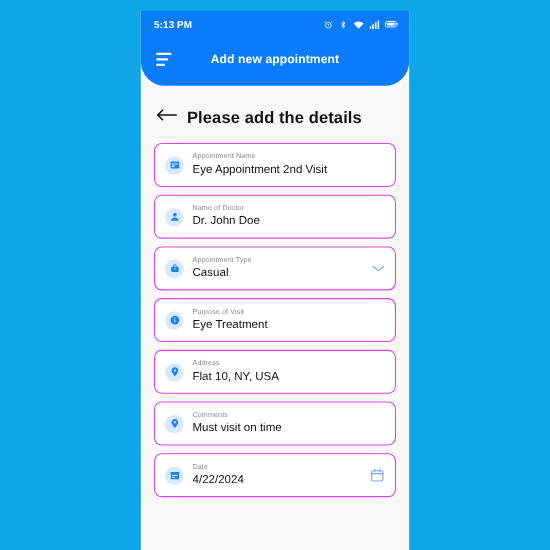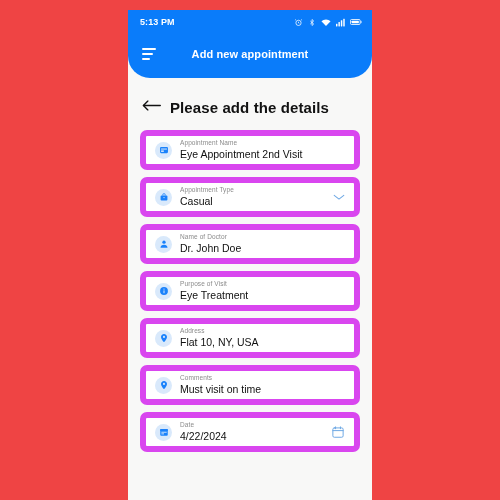--- a/index.html
+++ b/index.html
@@ -12,21 +12,21 @@
     background: #1c1211;
     font-family: "Liberation Sans", sans-serif;
     overflow: hidden;
   }
 
   
   .stage {
     position: relative;
     width: 500px;
     height: 500px;
-    background: #ef4444;
+    background: #0ea5e9;
   }
   .phone {
     position: absolute;
     left: 128px;
     top: 10px;
     width: 244px;
     height: 490px;
     background: #f8f8f7;
     overflow: hidden;
   }
@@ -115,21 +115,21 @@
   .form {
     padding: 14px 12px 0 12px;
     display: flex;
     flex-direction: column;
     gap: 7px;
   }
   .field {
     display: flex;
     align-items: center;
     background: #ffffff;
-    border: 6px solid #d946ef;
+    border: 1px solid #d946ef;
     border-radius: 7px;
     height: 40px;
     padding: 0 9px;
     box-sizing: border-box;
     gap: 8px;
   }
   .field-icon {
     width: 17px;
     height: 17px;
     border-radius: 50%;
@@ -249,46 +249,46 @@
         </span>
         <span class="field-text">
           <span class="field-label">Appointment Name</span>
           <span class="field-value">Eye Appointment 2nd Visit</span>
         </span>
       </div>
 
       <div class="field">
         <span class="field-icon">
           <svg width="10" height="10" viewBox="0 0 24 24" fill="#1a82fb">
+            <circle cx="12" cy="7.6" r="4"></circle>
+            <path d="M3.6 21c0-4.7 3.8-7.4 8.4-7.4s8.4 2.7 8.4 7.4z"></path>
+          </svg>
+        </span>
+        <span class="field-text">
+          <span class="field-label">Name of Doctor</span>
+          <span class="field-value">Dr. John Doe</span>
+        </span>
+      </div>
+
+      <div class="field">
+        <span class="field-icon">
+          <svg width="10" height="10" viewBox="0 0 24 24" fill="#1a82fb">
             <path d="M8.2 8.5V6.8a3.8 3.8 0 0 1 7.6 0v1.7h-2V6.8a1.8 1.8 0 0 0-3.6 0v1.7z"></path>
             <rect x="3.8" y="8.5" width="16.4" height="11.6" rx="2.4"></rect>
             <circle cx="12" cy="13.4" r="1.5" fill="#d9e9fb"></circle>
           </svg>
         </span>
         <span class="field-text">
           <span class="field-label">Appointment Type</span>
           <span class="field-value">Casual</span>
         </span>
         <span class="trailing">
           <svg width="12" height="8" viewBox="0 0 20 12" fill="none" stroke="#6ea8e4" stroke-width="1.7" stroke-linecap="round" stroke-linejoin="round">
             <path d="M2 3.2 10 9.4 18 3.2"></path>
           </svg>
-        </span>
-      </div>
-
-      <div class="field">
-        <span class="field-icon">
-          <svg width="10" height="10" viewBox="0 0 24 24" fill="#1a82fb">
-            <circle cx="12" cy="7.6" r="4"></circle>
-            <path d="M3.6 21c0-4.7 3.8-7.4 8.4-7.4s8.4 2.7 8.4 7.4z"></path>
-          </svg>
-        </span>
-        <span class="field-text">
-          <span class="field-label">Name of Doctor</span>
-          <span class="field-value">Dr. John Doe</span>
         </span>
       </div>
 
       <div class="field">
         <span class="field-icon">
           <svg width="10" height="10" viewBox="0 0 24 24" fill="#1a82fb">
             <circle cx="12" cy="12" r="9.4"></circle>
             <rect x="10.8" y="10.4" width="2.4" height="7" rx="1.2" fill="#d9e9fb"></rect>
             <circle cx="12" cy="7.4" r="1.4" fill="#d9e9fb"></circle>
           </svg>

